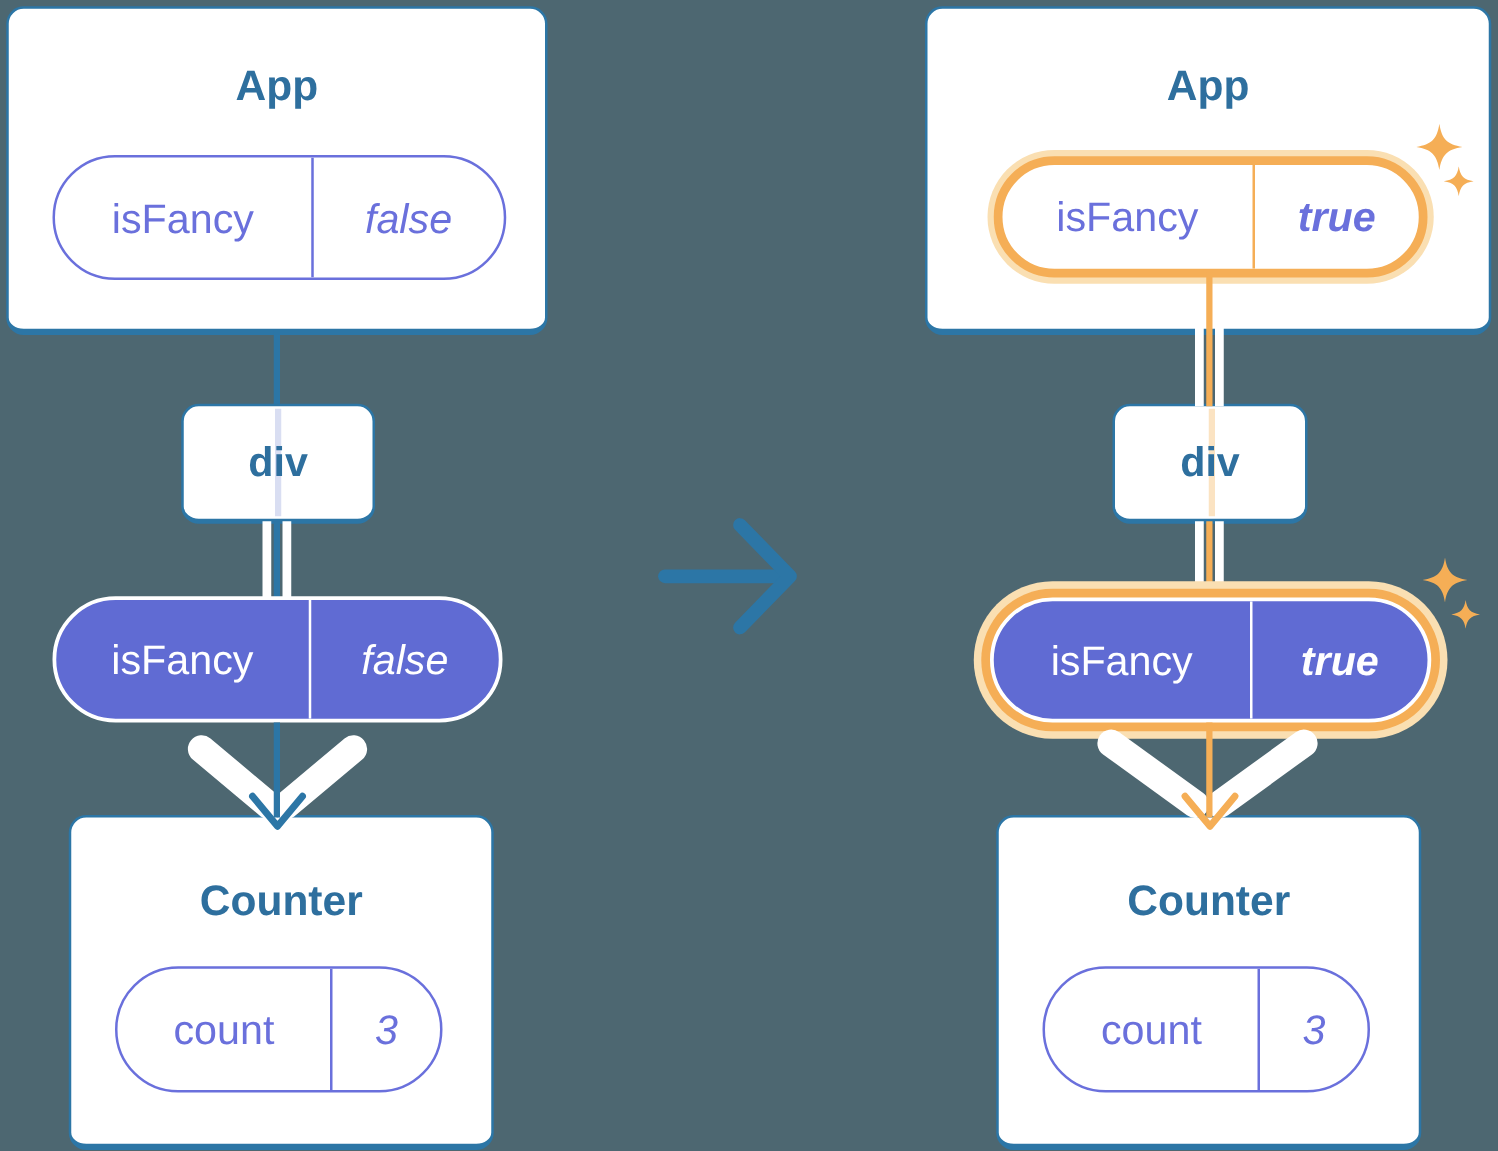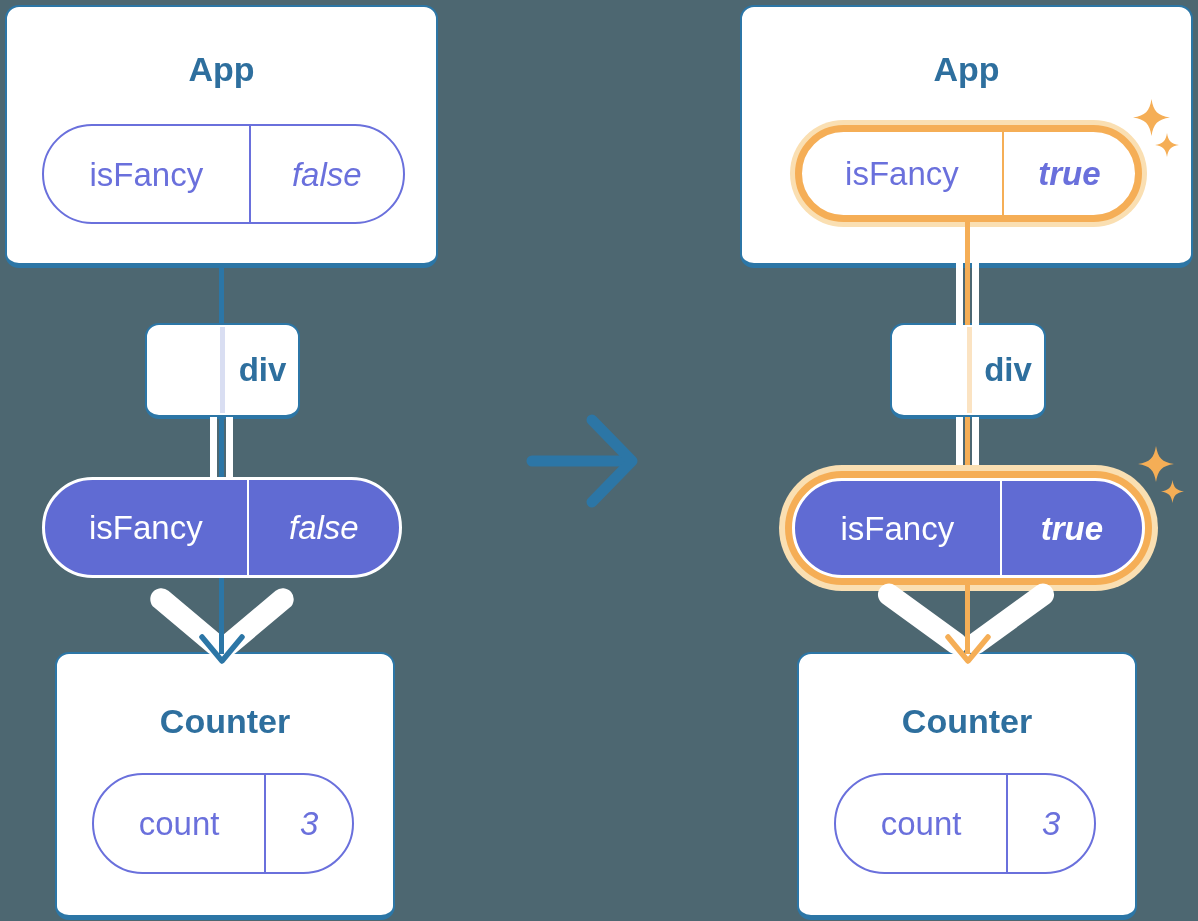--- a/index.html
+++ b/index.html
@@ -52,21 +52,21 @@
   .vline{position:absolute;}
   .chev-arm{
     position:absolute;width:93px;height:22px;border-radius:11px;background:#fff;z-index:4;
   }
   .arrow-svg{position:absolute;z-index:5;}
   .sparkle{position:absolute;z-index:6;}
   .through-line{position:absolute;top:2px;bottom:2px;width:5px;z-index:0;}
   .div-label{
     position:absolute;left:0;top:0;width:100%;height:100%;
     display:flex;align-items:center;justify-content:center;
-    font-size:33px;color:var(--titleBlue);font-weight:600;z-index:1;padding-left:40px;
+    font-size:33px;color:var(--titleBlue);font-weight:600;z-index:1;
   }
   .z2{z-index:2;}.z3{z-index:3;}
 </style>
 </head>
 <body>
 
 <div class="canvas">
 
   <div>
 

